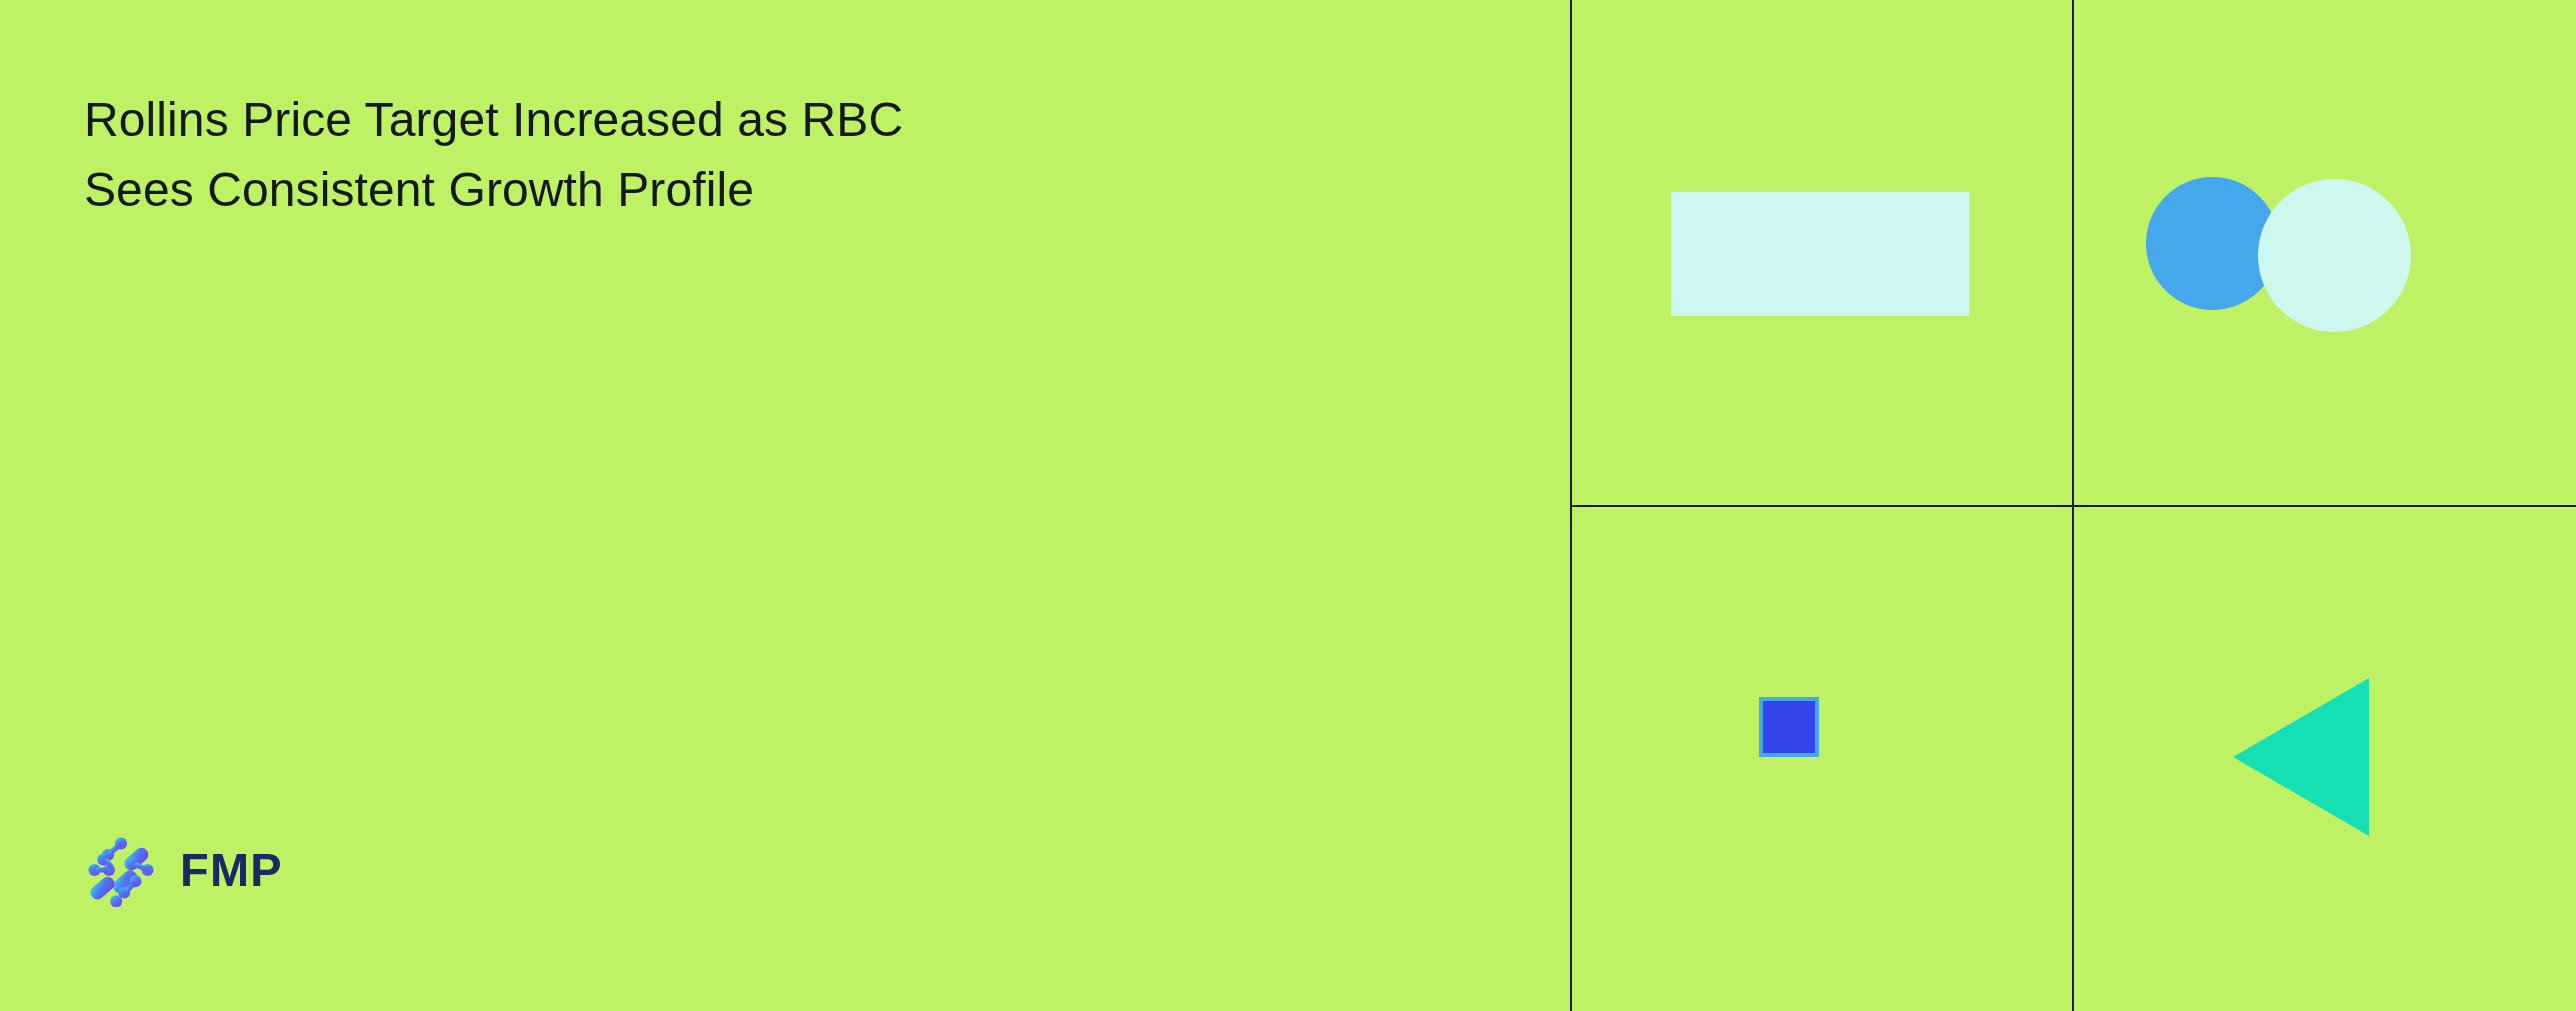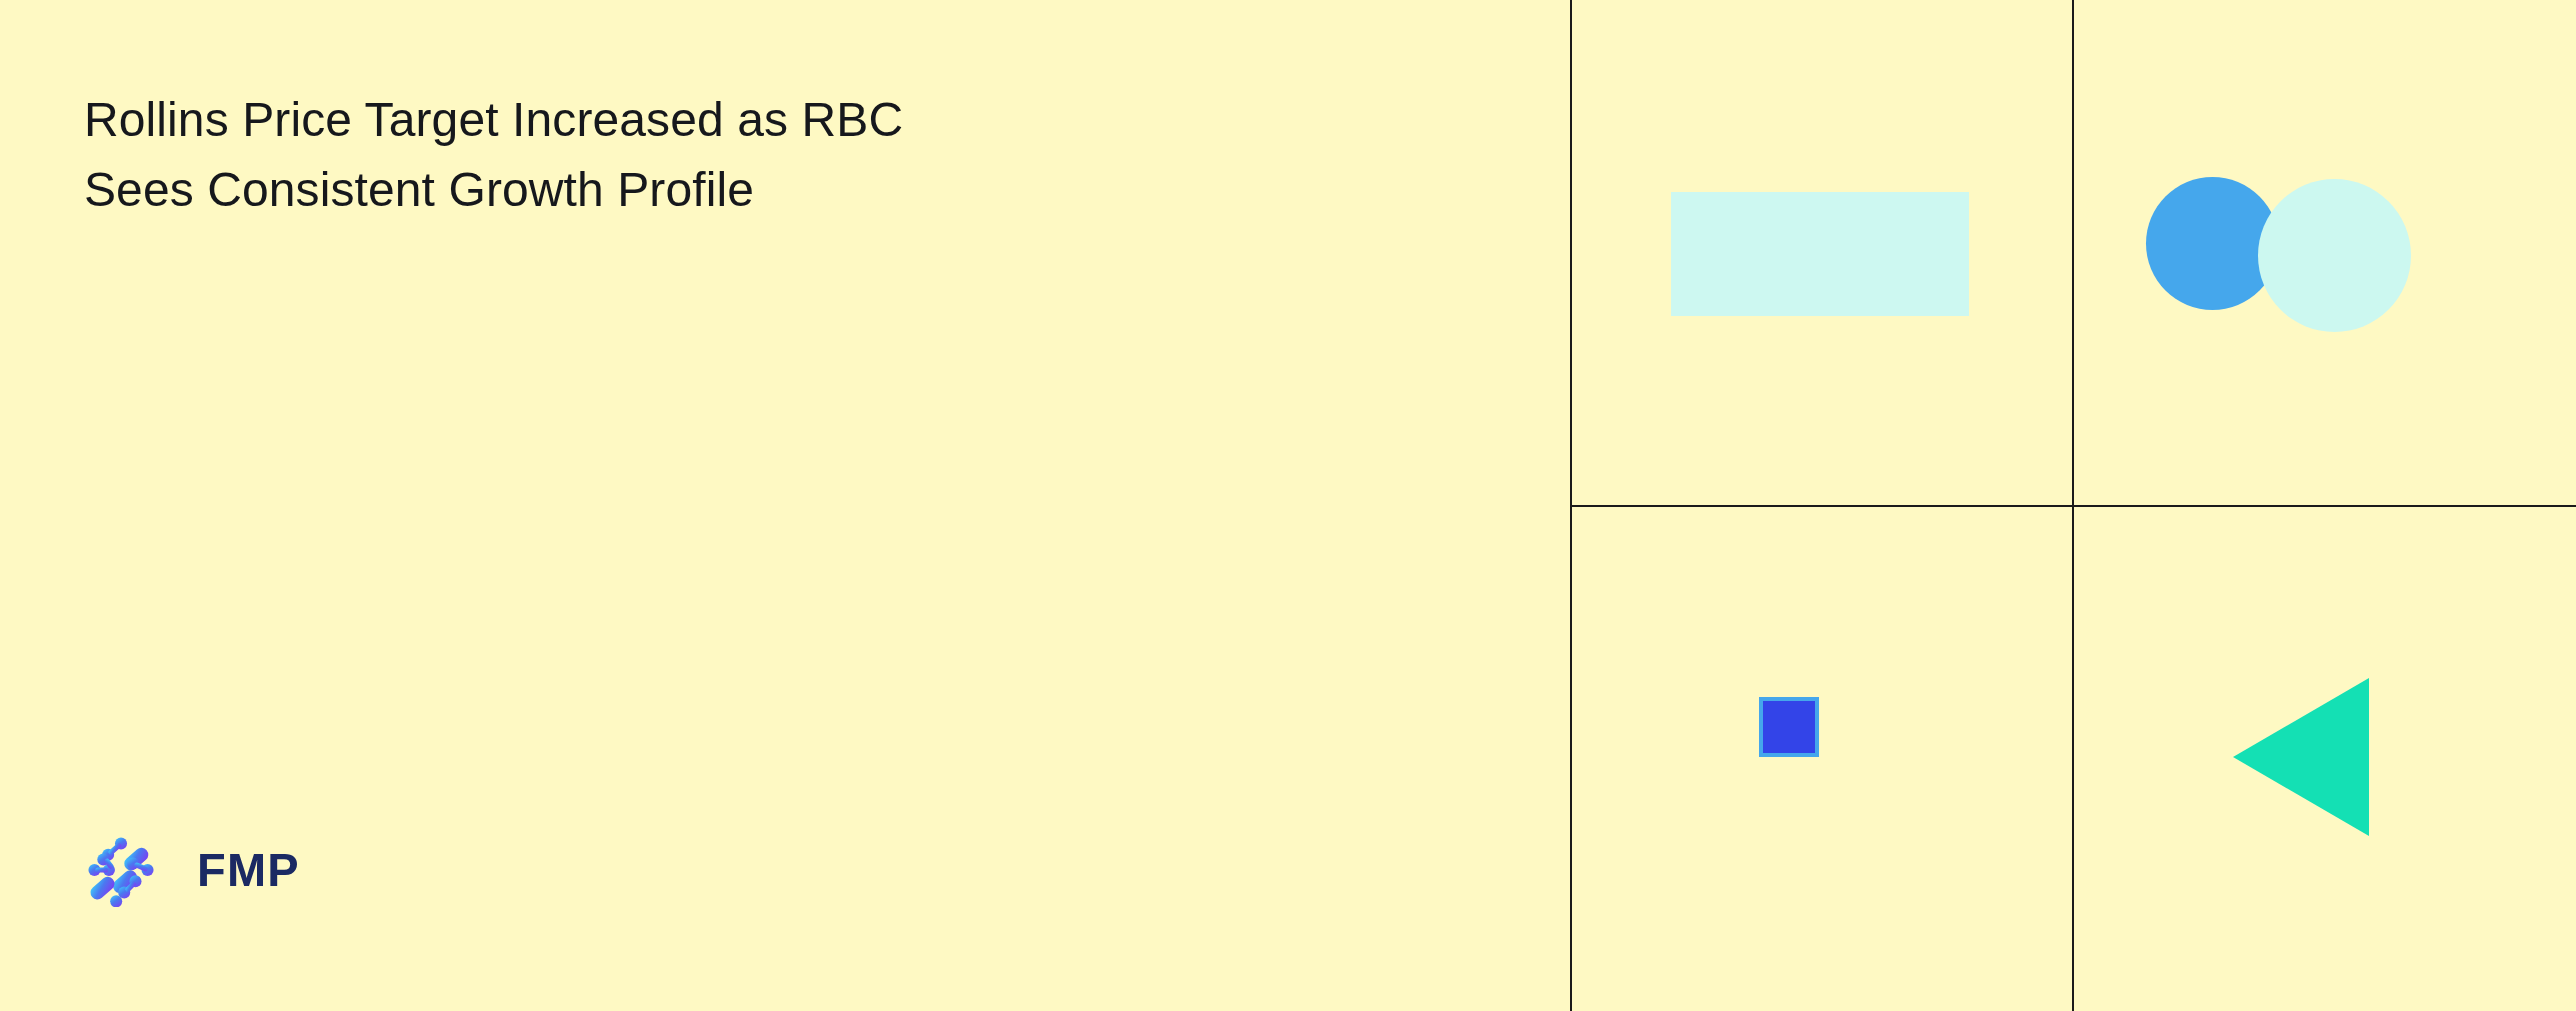--- a/index.html
+++ b/index.html
@@ -12,21 +12,21 @@
     height: 1011px;
     background: #f4f4f4;
     font-family: "Liberation Sans", sans-serif;
     overflow: hidden;
   }
 
   .card {
     position: relative;
     width: 2576px;
     height: 1011px;
-    background: #fef9c3;
+    background: #bef264;
   }
 
   
   .left-panel {
     position: absolute;
     left: 0;
     top: 0;
     width: 1570px;
     height: 1011px;
   }
@@ -46,21 +46,21 @@
     white-space: pre-line;
   }
 
   
   .logo {
     position: absolute;
     left: 84px;
     top: 831px;
     display: flex;
     align-items: center;
-    gap: 39px;
+    gap: 22px;
     height: 77px;
   }
   .logo-mark {
     width: 74px;
     height: 74px;
     display: block;
   }
   .logo-word {
     font-family: "Liberation Sans", sans-serif;
     font-size: 47px;

